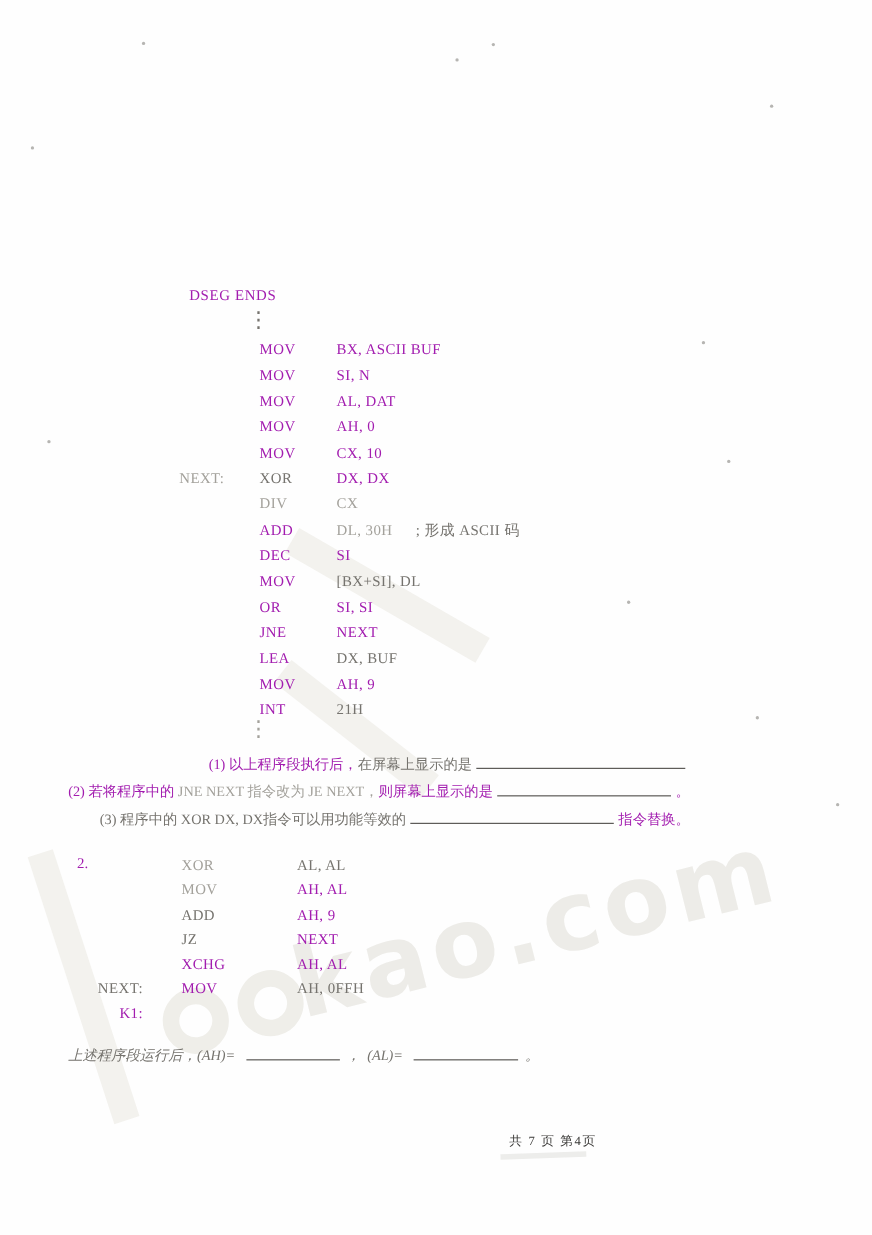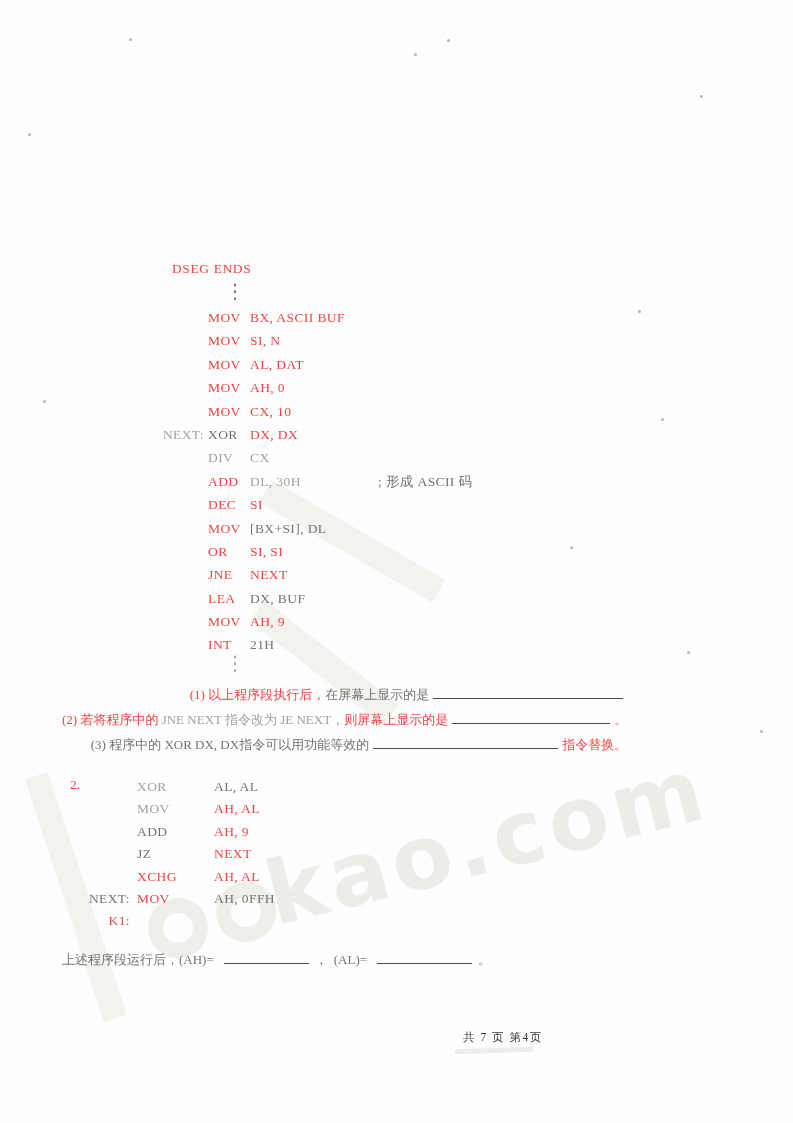--- a/index.html
+++ b/index.html
@@ -3,62 +3,62 @@
 <meta charset="utf-8">
 <style>
   html,body{margin:0;padding:0;background:#e9e9e9;}
   .page{
     position:relative;width:793px;height:1123px;margin:0 auto;
     background:#fefefe;overflow:hidden;
     font-family:"Liberation Serif","DejaVu Serif",serif;
     color:#2d2c2a;
   }
   
-  .t-d{color:#ef4444;}
+  .t-d{color:#a21caf;}
   .t-m{color:#75736e;}
   .t-l{color:#a3a19b;}
   
   .wm-text{
     position:absolute;left:280px;top:845px;height:100px;line-height:100px;
     font-family:"DejaVu Sans","Liberation Sans",sans-serif;
     font-weight:bold;font-size:88px;letter-spacing:5px;color:#edece8;
     transform:rotate(-14deg);transform-origin:0 100%;white-space:nowrap;
     user-select:none;z-index:0;
   }
   .wm-ring{
     position:absolute;width:30px;height:30px;border:15px solid #efeee9;
     border-radius:50%;z-index:0;
   }
   .wm-band{position:absolute;background:#f3f2ee;z-index:0;}
   
   .speck{position:absolute;width:3px;height:3px;background:#8f8d89;border-radius:50%;opacity:.65;z-index:1;}
   .smudge{position:absolute;width:78px;height:5px;background:#ededeb;transform:rotate(-2deg);z-index:0;}
   
   .codeblock{position:absolute;z-index:2;font-size:13.5px;letter-spacing:.4px;}
-  .crow{display:flex;position:relative;white-space:nowrap;}
+  .crow{display:flex;position:relative;white-space:nowrap;gap:28px;}
   #code1 .crow{height:23.4px;line-height:23.4px;}
   #code2 .crow{height:22.4px;line-height:22.4px;}
   #code1 .lbl{width:50px;text-align:right;padding-right:4px;box-sizing:border-box;}
   #code1 .op{width:42px;}
   #code2 .lbl{width:46px;text-align:right;padding-right:4px;box-sizing:border-box;}
   #code2 .op{width:80px;padding-left:3px;box-sizing:border-box;}
   .ops{flex:0 0 auto;}
   .cmt{position:absolute;left:220px;top:0;white-space:nowrap;}
   .hdr{position:absolute;left:172px;top:261px;font-size:13.5px;letter-spacing:.6px;z-index:2;}
   .vdots{position:absolute;font-size:20px;line-height:20px;z-index:2;letter-spacing:0;}
   
   .questions{position:absolute;left:62px;top:682px;font-size:13px;z-index:2;text-align:right;}
   .qrow{height:25px;line-height:25px;white-space:nowrap;}
   .blank{display:inline-block;border-bottom:1.3px solid #4d4b48;height:12px;vertical-align:baseline;margin:0 4px;}
   .b190{width:190px;} .b158{width:158px;} .b185{width:185px;}
   .b85{width:85px;} .b95{width:95px;}
   
   .secnum{position:absolute;left:70px;top:777px;font-size:13.5px;z-index:2;}
   .result{position:absolute;left:62px;top:951px;font-size:13px;white-space:nowrap;z-index:2;}
-  .result span{margin-right:6px;}
+  .result span{margin-right:6px;font-style:italic;}
   
   .footer{position:absolute;left:463px;top:1030px;font-size:11.5px;letter-spacing:1.5px;color:#3a3937;z-index:2;}
 </style>
 </head>
 <body>
 
 <div class="page">
 
   <div class="wm-band" style="left:272px;top:480px;width:200px;height:26px;transform:rotate(30deg);transform-origin:0 0;"></div>
   <div class="wm-band" style="left:265px;top:600px;width:170px;height:26px;transform:rotate(38deg);transform-origin:0 0;"></div>

